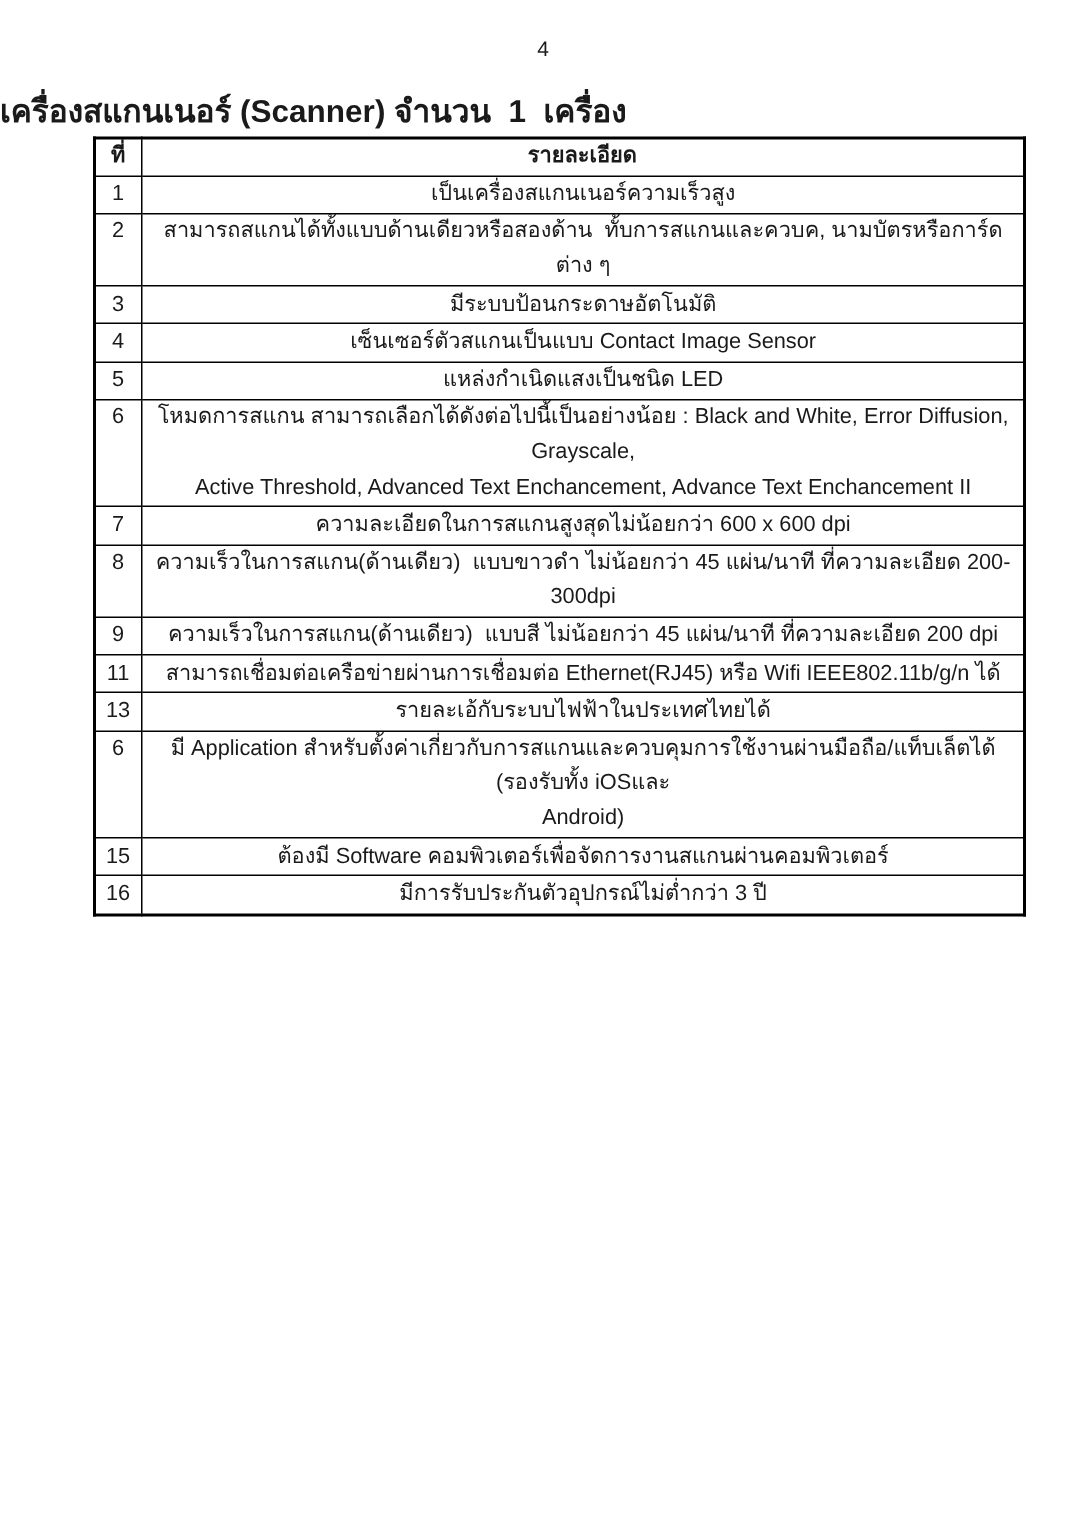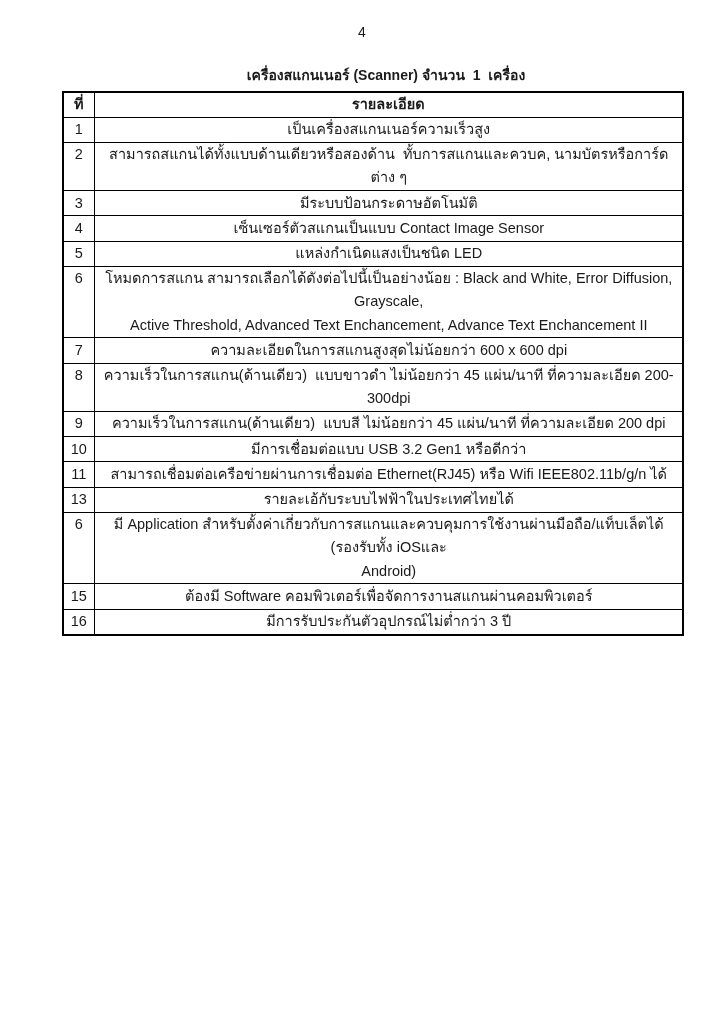--- a/index.html
+++ b/index.html
@@ -16,26 +16,25 @@
     overflow: hidden;
   }
   .page-number {
     padding-top: 24px;
     text-align: center;
     font-size: 14px;
     line-height: 16px;
   }
   .doc-title {
     margin-top: 26px;
-    text-align: center;
+    text-align: left;
     font-weight: bold;
-    font-size: 14px;
+    font-size: 21px;
     line-height: 18px;
     white-space: pre-wrap;
-    margin-left: 48px;
   }
   table.spec-table {
     border-collapse: collapse;
     table-layout: fixed;
     width: 622px;
     margin: 7px 0 0 62px;
     border: 2px solid #000000;
   }
   .spec-table th, .spec-table td {
     border: 1.5px solid #000000;
@@ -115,24 +114,20 @@
     </tr>
         <tr>
       <td class="no">8</td>
       <td class="detail"><div class="line">ความเร็วในการสแกน(ด้านเดียว)  แบบขาวดำ ไม่น้อยกว่า 45 แผ่น/นาที ที่ความละเอียด 200-300dpi</div></td>
     </tr>
         <tr>
       <td class="no">9</td>
       <td class="detail"><div class="line">ความเร็วในการสแกน(ด้านเดียว)  แบบสี ไม่น้อยกว่า 45 แผ่น/นาที ที่ความละเอียด 200 dpi</div></td>
     </tr>
         <tr>
-      <td class="no">10</td>
-      <td class="detail"><div class="line">มีการเชื่อมต่อแบบ USB 3.2 Gen1 หรือดีกว่า</div></td>
-    </tr>
-        <tr>
       <td class="no">11</td>
       <td class="detail"><div class="line">สามารถเชื่อมต่อเครือข่ายผ่านการเชื่อมต่อ Ethernet(RJ45) หรือ Wifi IEEE802.11b/g/n ได้</div></td>
     </tr>
         <tr>
       <td class="no">13</td>
       <td class="detail"><div class="line">รายละเอ้กับระบบไฟฟ้าในประเทศไทยได้</div></td>
     </tr>
         <tr>
       <td class="no">6</td>
       <td class="detail"><div class="line">มี Application สำหรับตั้งค่าเกี่ยวกับการสแกนและควบคุมการใช้งานผ่านมือถือ/แท็บเล็ตได้ (รองรับทั้ง iOSและ</div><div class="line">Android)</div></td>

